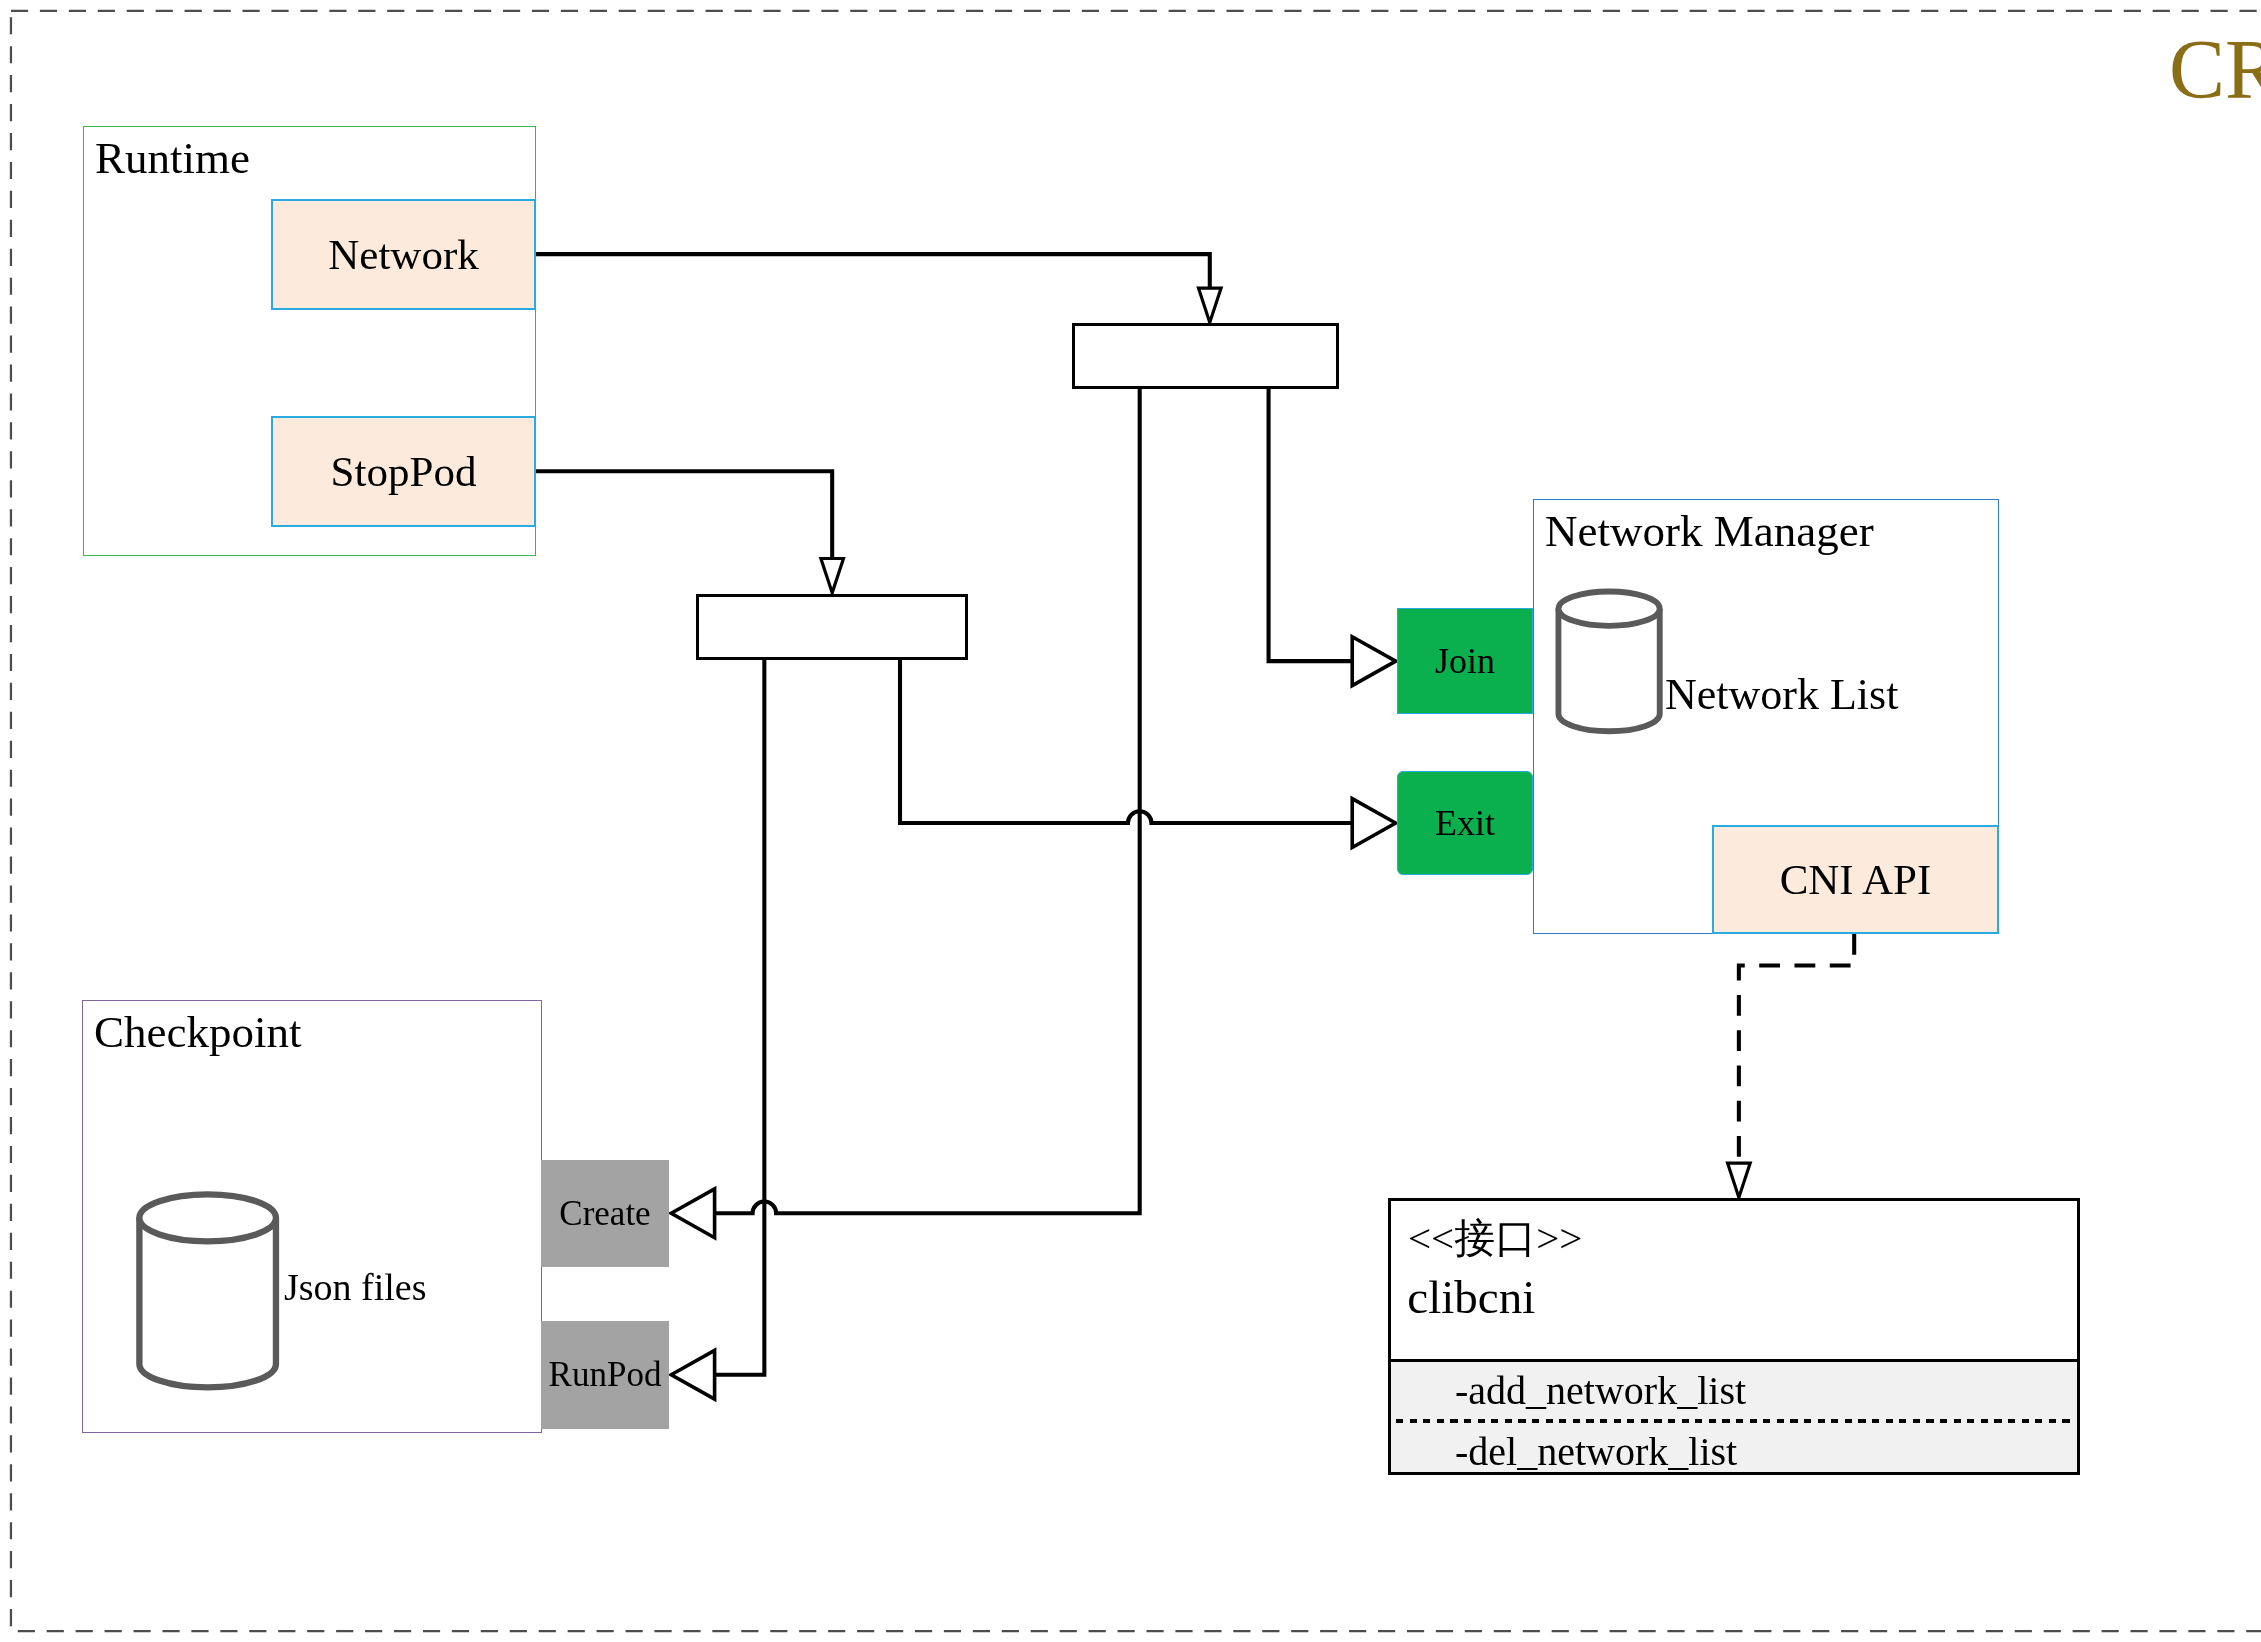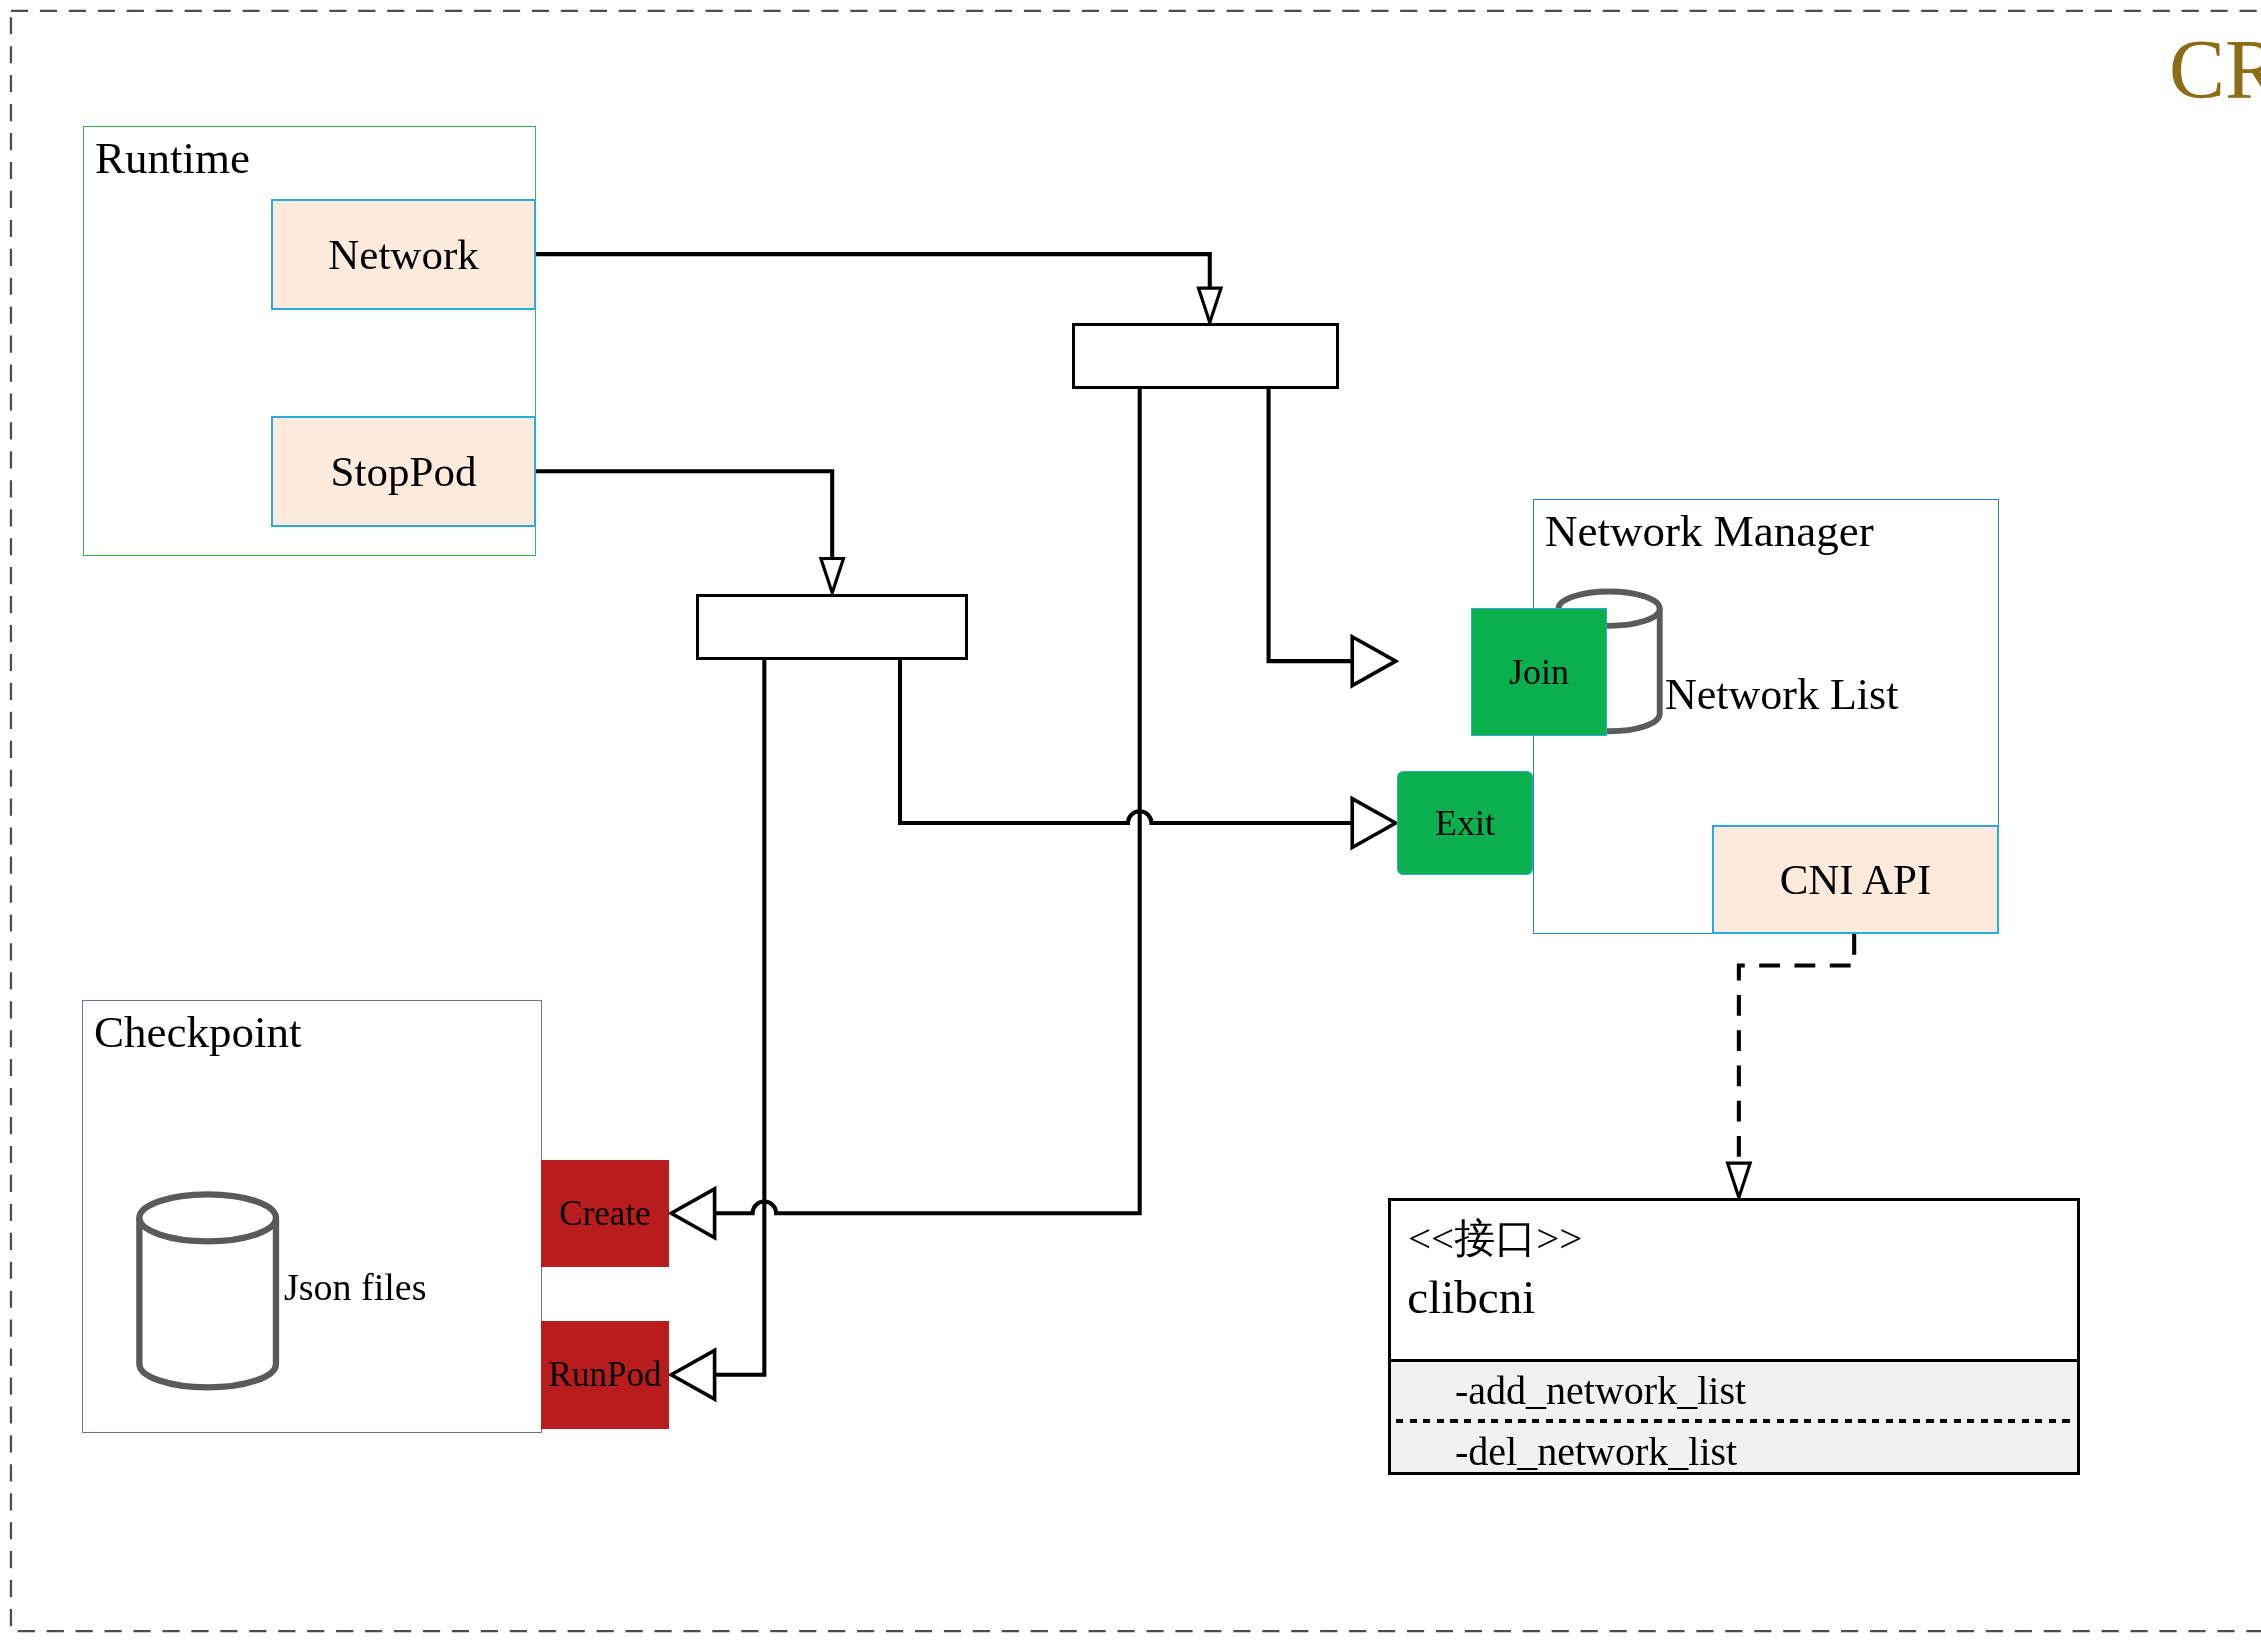--- a/index.html
+++ b/index.html
@@ -18,21 +18,21 @@
   
   .frame-label{position:absolute;left:11px;top:8.1px;font-size:45px;line-height:1.05;white-space:nowrap;}
   .runtime-box{border:1.8px solid #3cb54a;background:transparent;}
   .nm-box{border:1.8px solid #2d7dc8;background:transparent;}
   .cp-box{border:1.4px solid #8064a2;background:transparent;}
 
   
   .btn{display:flex;align-items:center;justify-content:center;white-space:nowrap;}
   .peach{background:#fcebdc;border:2.3px solid #29abe2;font-size:43px;}
   .green{background:#0ab04e;border:1.8px solid #29abe2;font-size:36px;}
-  .blue{background:#b91c1c;border:none;font-size:35px;}
+  .blue{background:#a3a3a3;border:none;font-size:35px;}
 
   .proc{border:3.2px solid #000;background:#ffffff;}
 
   
   .iface{border:3.2px solid #000;background:#ffffff;}
   .iface-top{position:absolute;left:0;top:0;right:0;height:158px;background:#ffffff;}
   .iface-stereo{position:absolute;left:17px;top:10px;font-size:41px;white-space:nowrap;}
   .iface-name{position:absolute;left:16.3px;top:69px;font-size:47px;white-space:nowrap;}
   .iface-divider{position:absolute;left:0;right:0;top:158px;height:3.2px;background:#000;}
   .iface-bottom{position:absolute;left:0;right:0;top:161px;bottom:0;background:#f1f1f1;}
@@ -99,21 +99,21 @@
   <div class="abs node proc" style="left:1072px;top:323px;width:267px;height:66px;"></div>
   <div class="abs node proc" style="left:696px;top:594px;width:272px;height:66px;"></div>
 
   <div class="abs node nm-box" style="left:1533px;top:499px;width:466px;height:435px;">
     <div class="frame-label">Network Manager</div>
   </div>
   <div class="abs node sublabel" style="left:1665px;top:669px;font-size:44px;z-index:2;">Network List</div>
   <div class="abs node btn peach" style="left:1712px;top:825px;width:287px;height:109px;">
     <span class="sublabel">CNI API</span>
   </div>
-  <div class="abs node btn green" style="left:1471px;top:608px;width:136px;height:128px;">
+  <div class="abs node btn green" style="left:1397px;top:608px;width:136px;height:106px;">
     <span class="sublabel">Join</span>
   </div>
   <div class="abs node btn green" style="left:1397px;top:771px;width:136px;height:104px;border-radius:6px;">
     <span class="sublabel">Exit</span>
   </div>
 
   <div class="abs node cp-box" style="left:82px;top:1000px;width:460px;height:433px;">
     <div class="frame-label">Checkpoint</div>
   </div>
   <div class="abs node sublabel" style="left:284px;top:1265px;font-size:38px;z-index:2;">Json files</div>

